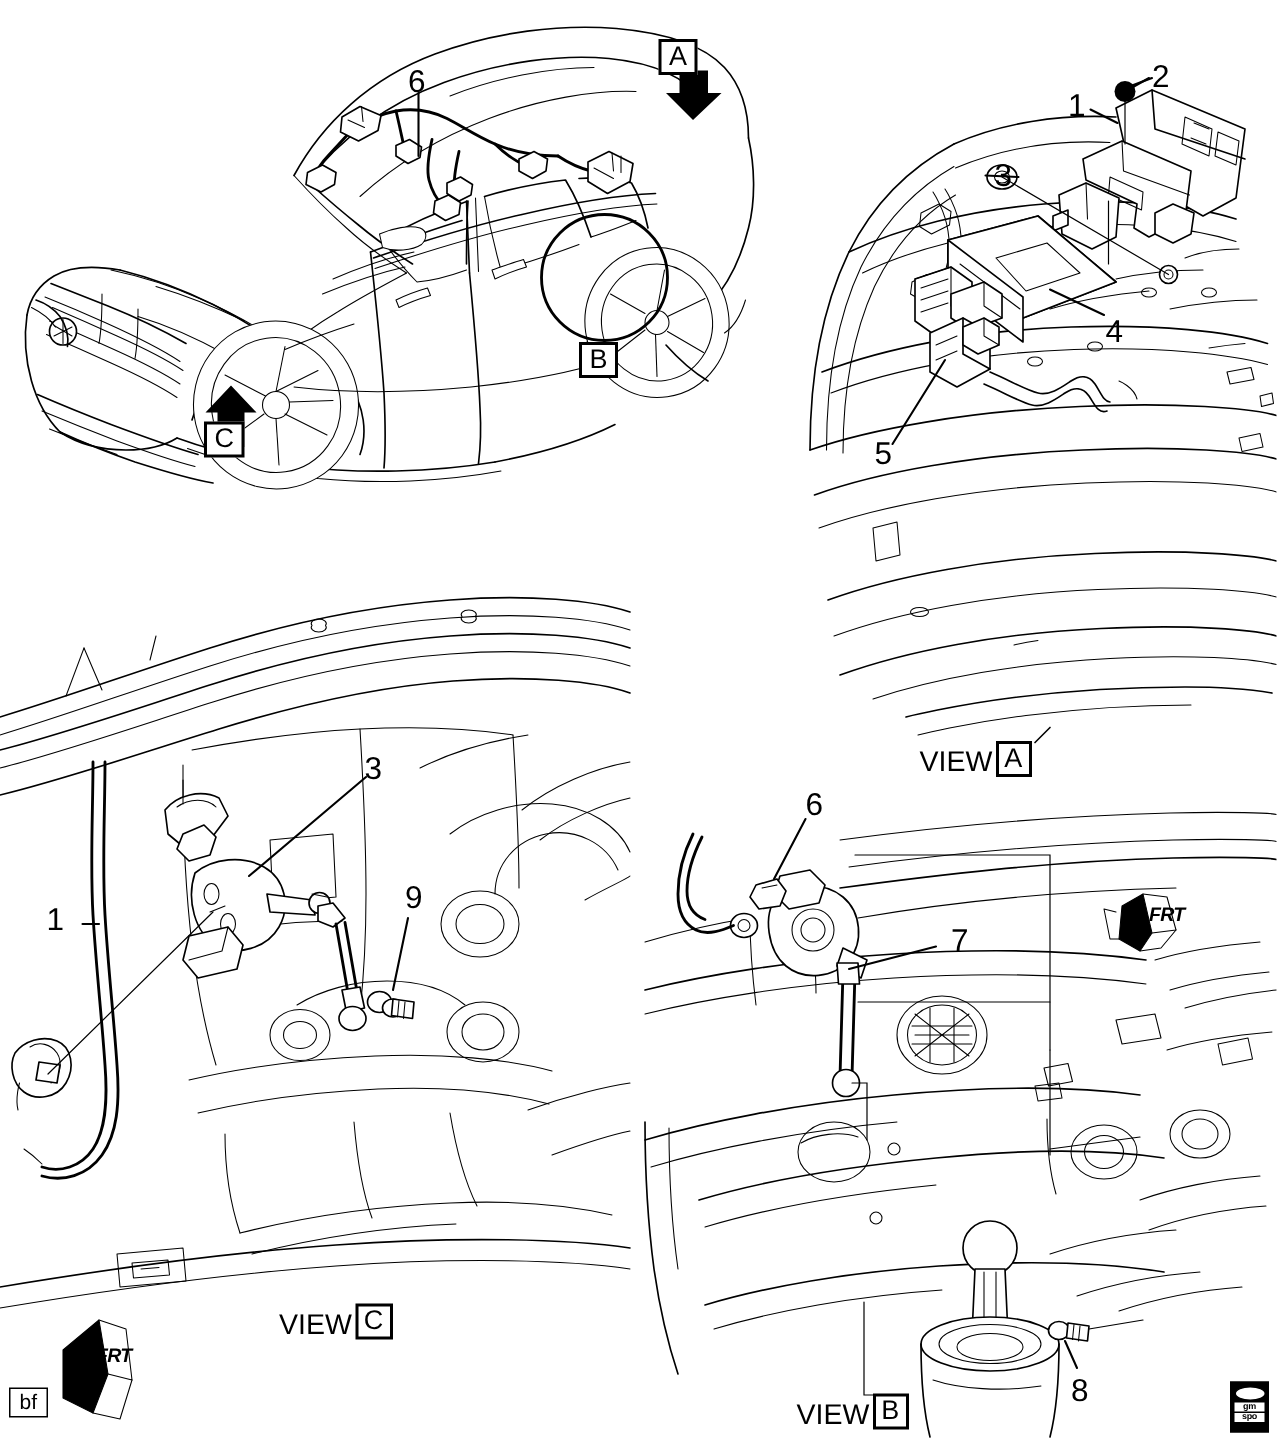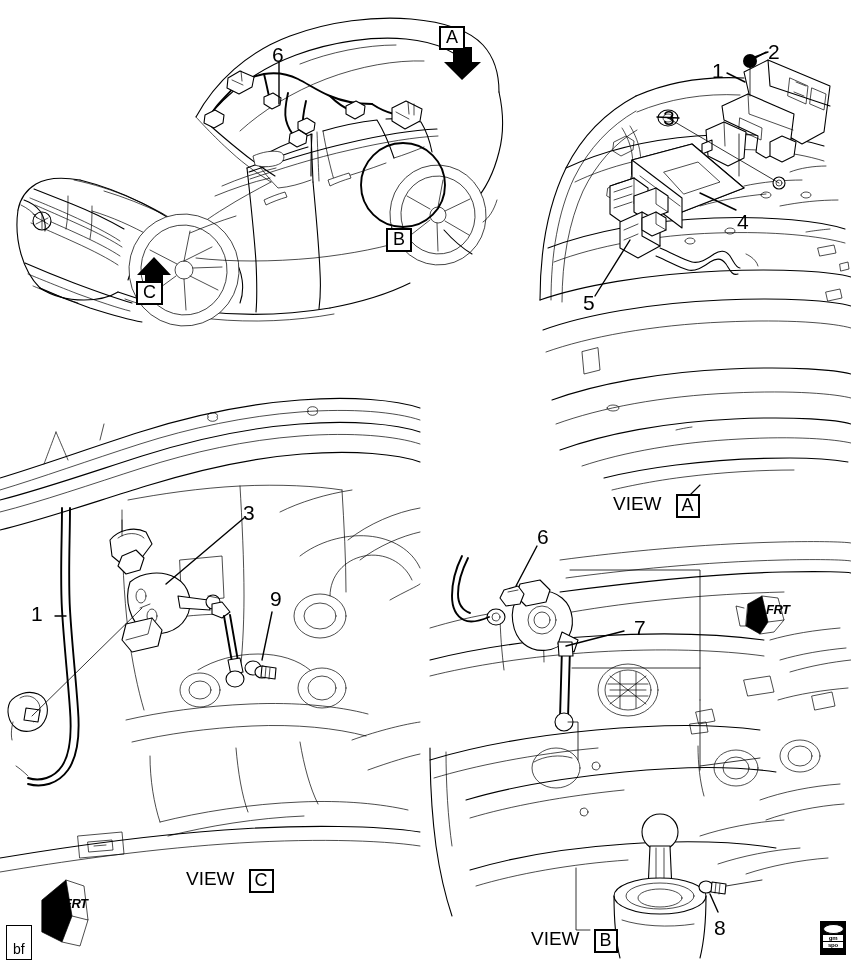--- a/index.html
+++ b/index.html
@@ -15,34 +15,34 @@
   
   .hdr{
     position:absolute;right:6px;top:2px;
     font-size:17px;letter-spacing:0.5px;white-space:nowrap;
   }
   .callout{
     position:absolute;font-size:21px;line-height:1;white-space:nowrap;
   }
   .viewlabel{
     position:absolute;font-size:19px;line-height:1;white-space:nowrap;
-    display:flex;align-items:flex-start;gap:14px;
+    display:flex;align-items:flex-end;gap:2px;
   }
   .boxletter{
     display:inline-block;border:2px solid #000;
     padding:0px 4px 1px 4px;font-size:18px;line-height:1.05;
     font-weight:400;background:#fff;
   }
   .zonebox{
     position:absolute;border:2px solid #000;background:#fff;
     font-size:18px;line-height:1.05;padding:0px 5px 1px 5px;
   }
   .bfbox{
     position:absolute;border:1.5px solid #000;background:#fff;
-    font-size:14px;line-height:1.1;padding:16px 6px 2px 6px;text-align:center;
+    font-size:14px;line-height:1.1;padding:1px 6px 2px 6px;text-align:center;
   }
   
   .spo{
     position:absolute;left:820px;top:921px;width:26px;height:34px;
     border:1.5px solid #000;background:#000;
     display:flex;flex-direction:column;align-items:center;
     justify-content:flex-start;padding-top:2px;box-sizing:border-box;
   }
   .spo .oval{
     width:19px;height:8px;border-radius:50%;background:#fff;

